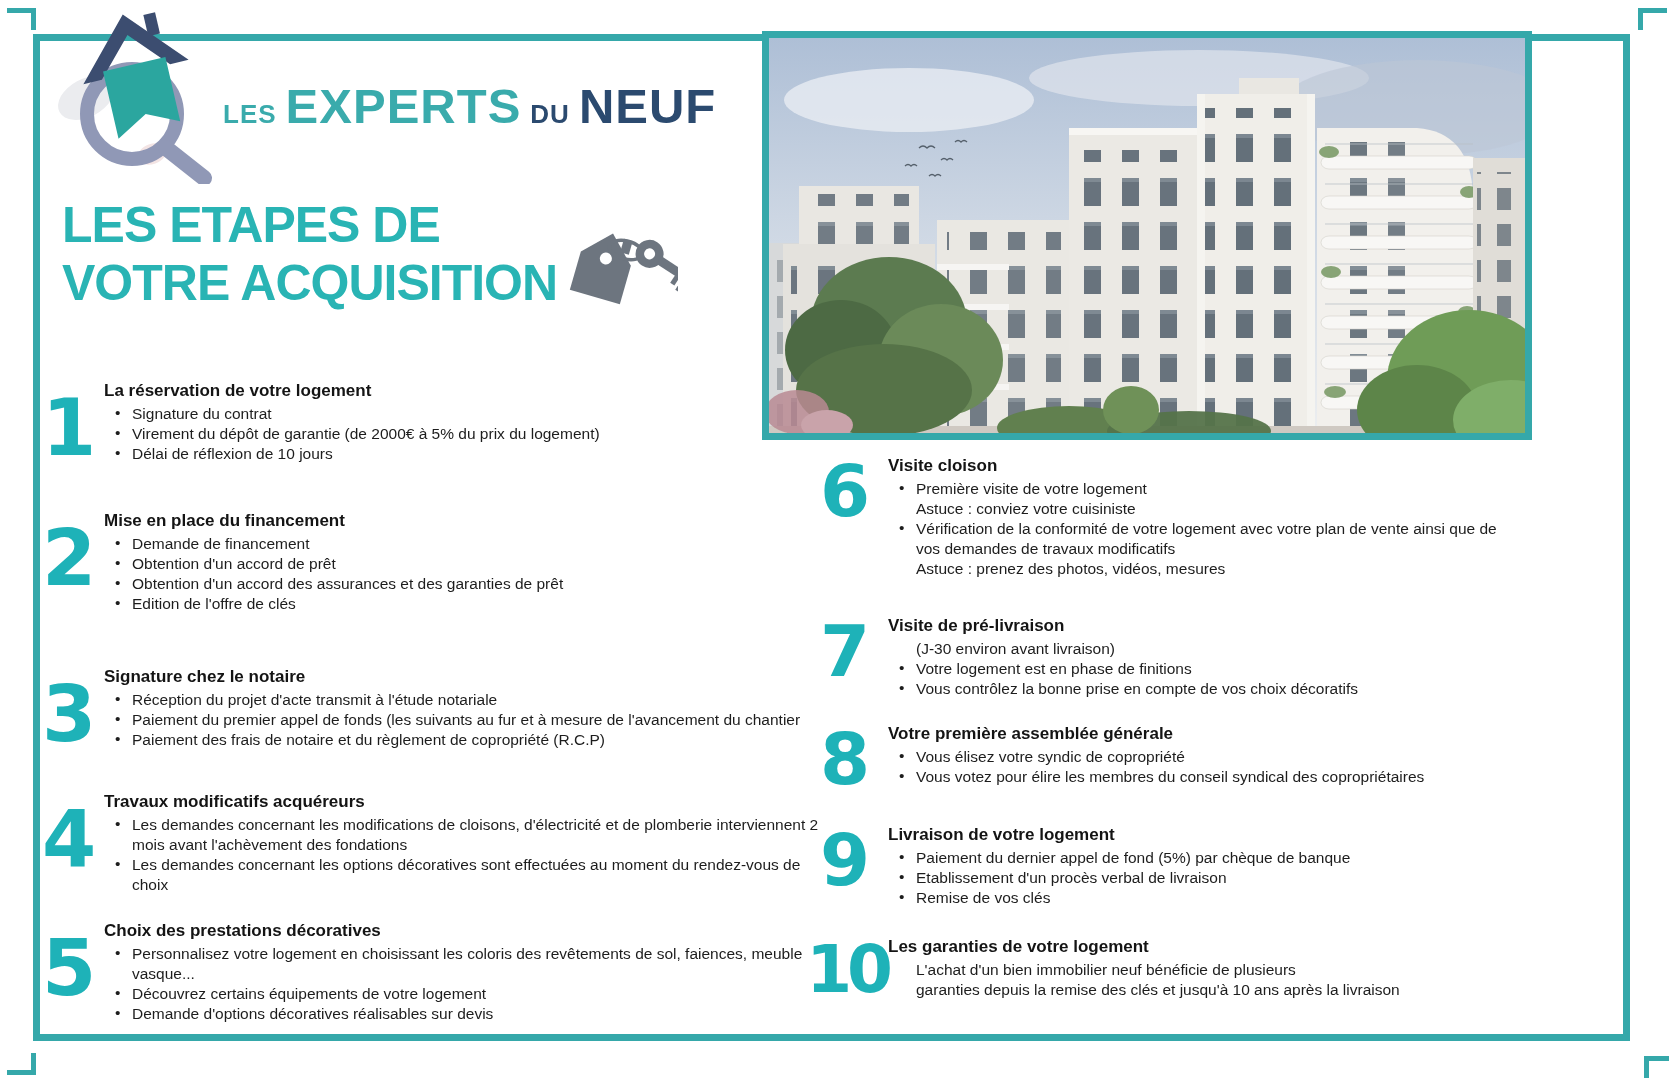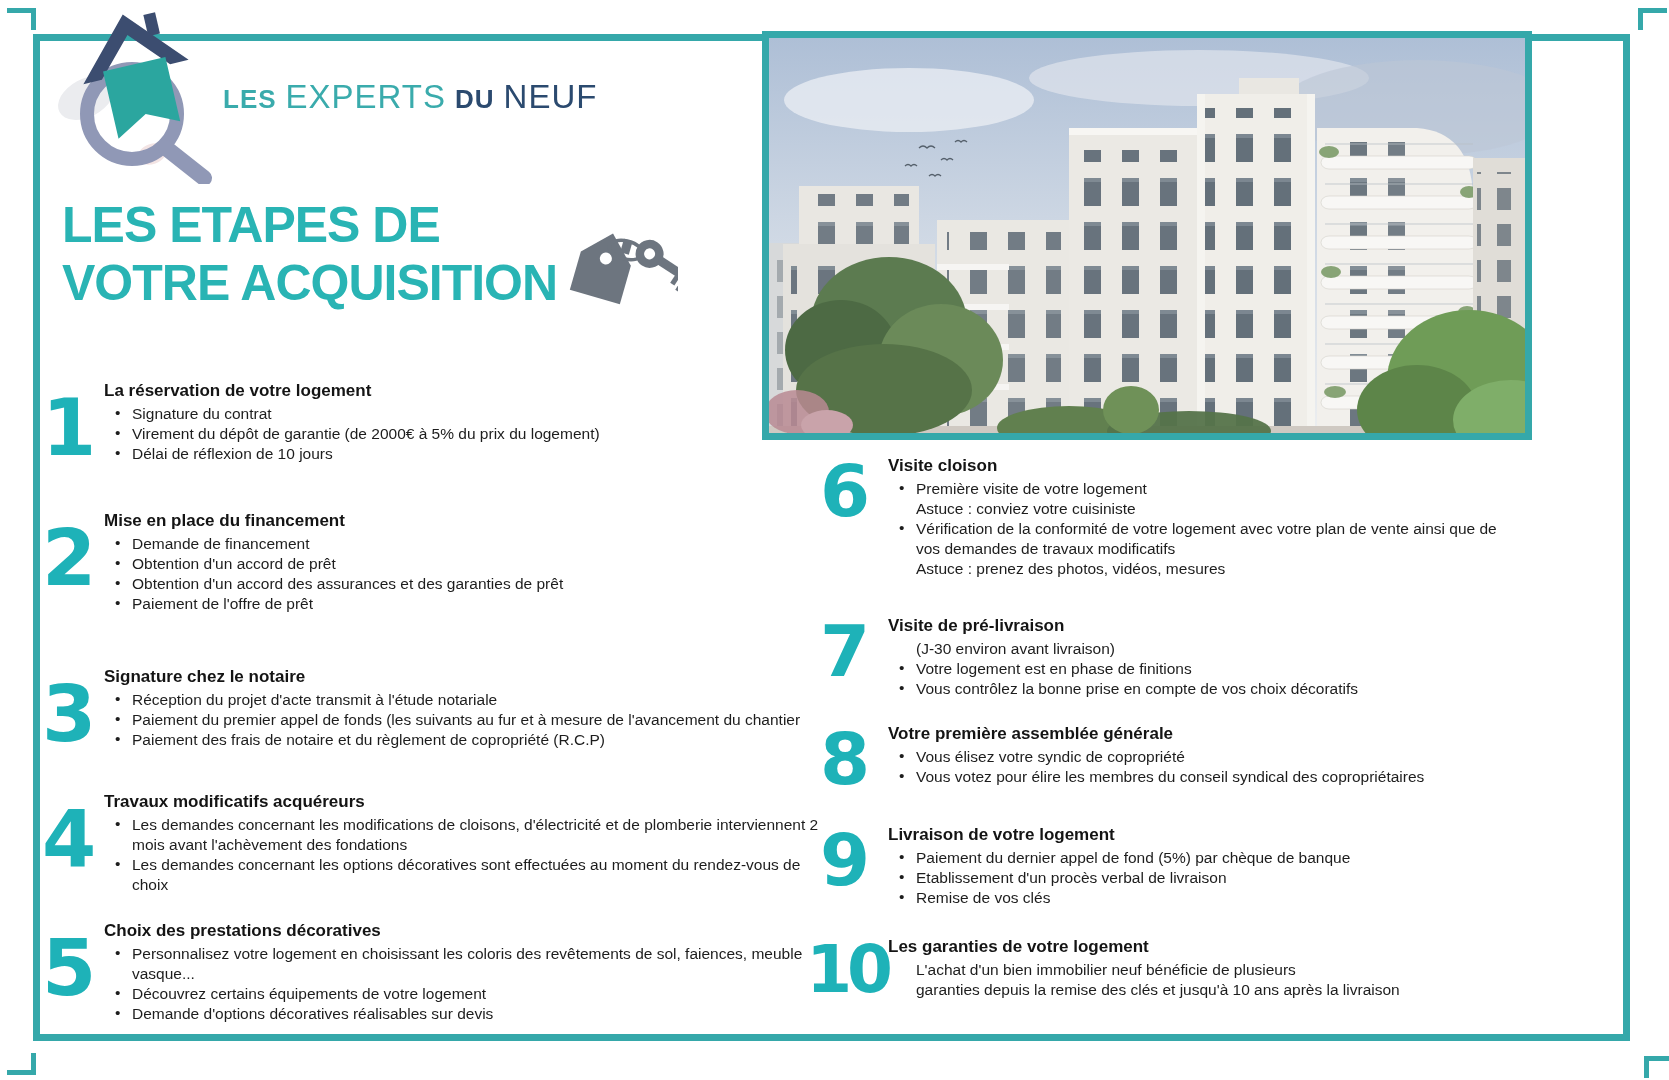--- a/index.html
+++ b/index.html
@@ -12,21 +12,21 @@
     border:7px solid #35a8aa;box-sizing:border-box;z-index:1;}
   .corner{position:absolute;width:24px;height:17px;border:0 solid #35a8aa;z-index:2;}
   .corner.tl{left:7px;top:8px;border-top-width:5px;border-right-width:5px;}
   .corner.tr{left:1638px;top:8px;border-top-width:5px;border-left-width:5px;}
   .corner.bl{left:7px;top:1053px;border-bottom-width:5px;border-right-width:5px;}
   .corner.br{left:1644px;top:1056px;border-top-width:5px;border-left-width:5px;}
   
   .logo-art{position:absolute;left:52px;top:2px;z-index:5;}
   .logo-text{position:absolute;left:215px;top:78px;z-index:5;display:flex;align-items:baseline;gap:9px;white-space:nowrap;margin-left:8px;}
   .logo-text .sm{font-size:26px;font-weight:bold;letter-spacing:1px;}
-  .logo-text .lg{font-size:33px;font-weight:normal;letter-spacing:1px;}
+  .logo-text .lg{font-size:49px;font-weight:bold;letter-spacing:1px;}
   .tealtxt{color:#3aabac}.navytxt{color:#2b4a6f}
   
   .main-title{position:absolute;left:62px;top:196px;z-index:4;
     font-size:50px;line-height:58px;font-weight:bold;color:#29b4b4;letter-spacing:-1px;margin:0;}
   .keys-icon{position:absolute;left:560px;top:222px;z-index:4;}
   
   .photo{position:absolute;left:762px;top:31px;width:770px;height:409px;
     border:7px solid #35a8aa;box-sizing:border-box;background:#dfe5ec;z-index:3;}
   .photo svg{display:block;width:100%;height:100%;}
   
@@ -205,21 +205,21 @@
   </section>
 
   <section class="step left" style="top:511px">
     <div class="num">2</div>
     <div class="sbody">
       <h3>Mise en place du financement</h3>
       <ul>
         <li class="b">Demande de financement</li>
         <li class="b">Obtention d'un accord de prêt</li>
         <li class="b">Obtention d'un accord des assurances et des garanties de prêt</li>
-        <li class="b">Paiement de l'offre de prêt</li>
+        <li class="b">Edition de l'offre de clés</li>
       </ul>
     </div>
   </section>
 
   <section class="step left" style="top:667px">
     <div class="num">3</div>
     <div class="sbody">
       <h3>Signature chez le notaire</h3>
       <ul>
         <li class="b">Réception du projet d'acte transmit à l'étude notariale</li>

